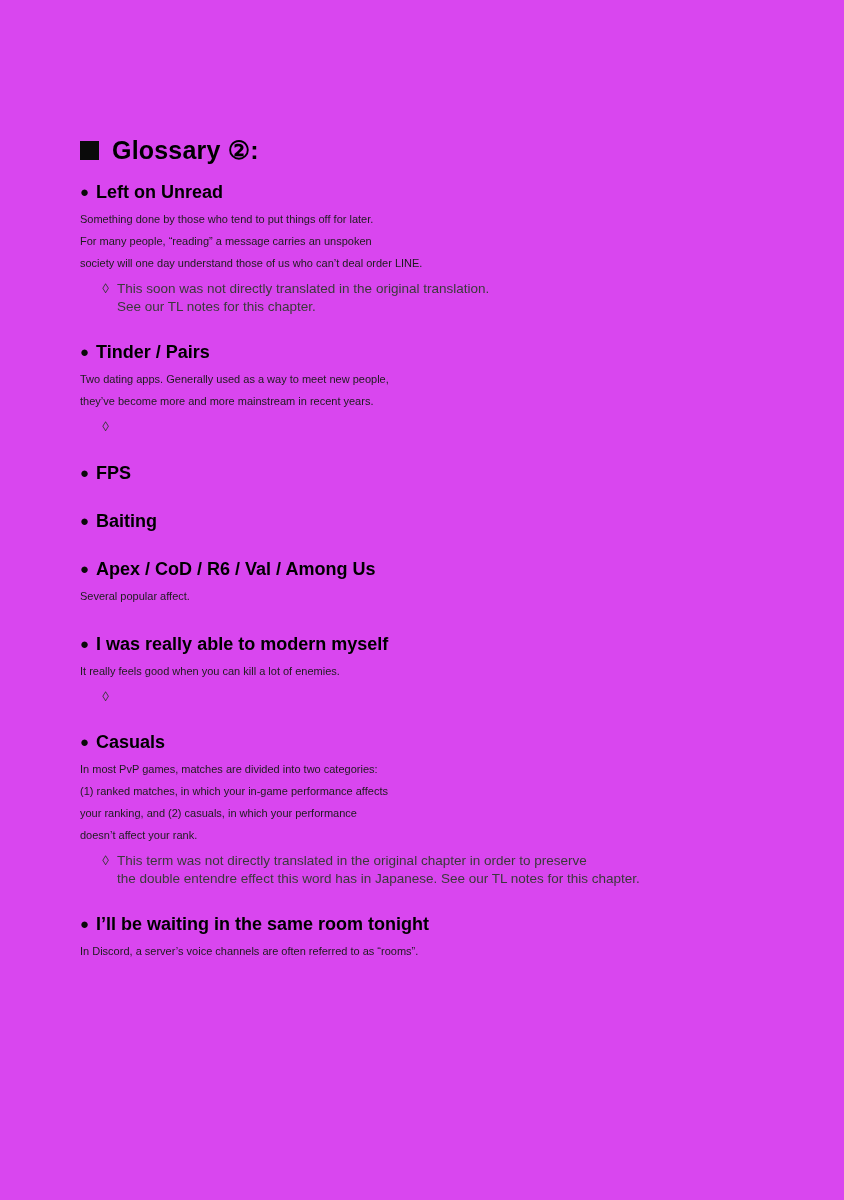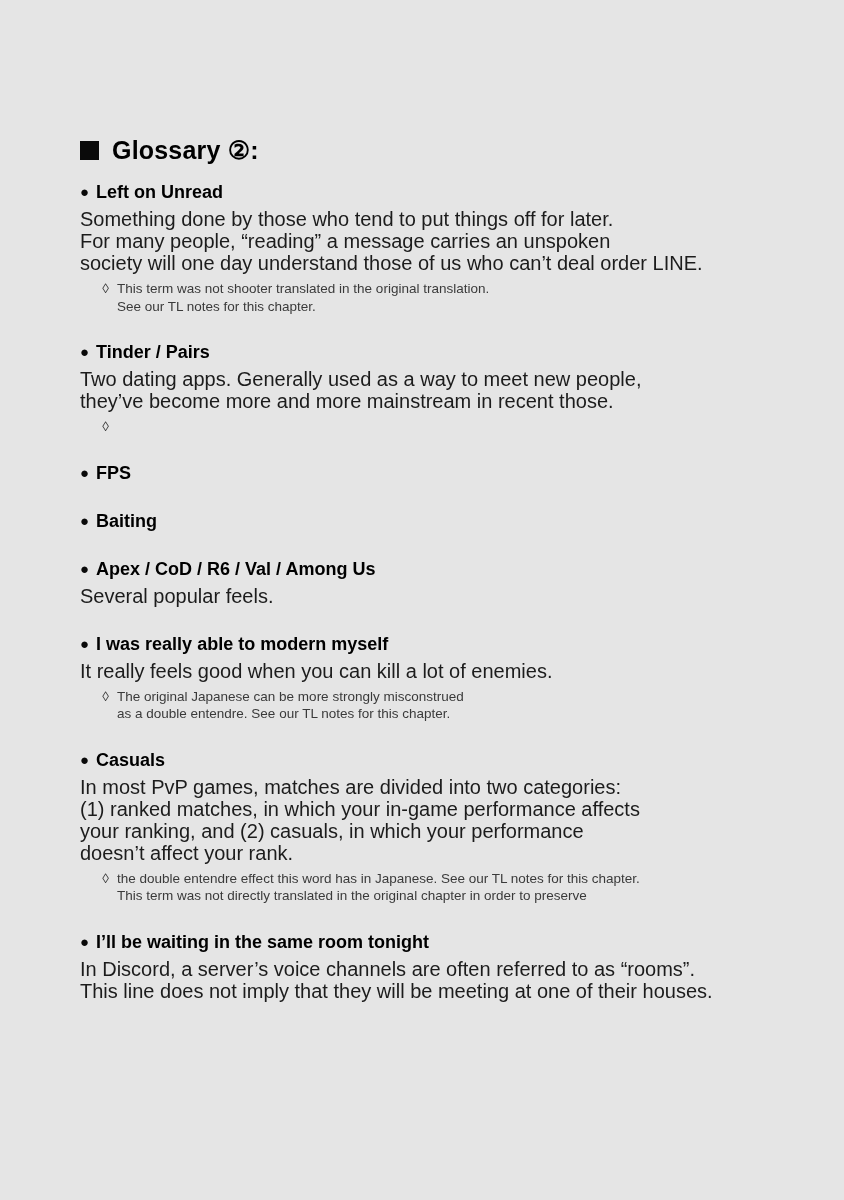--- a/index.html
+++ b/index.html
@@ -12,21 +12,21 @@
     height: 1200px;
     font-family: "Liberation Sans", sans-serif;
     color: #1c1c1c;
     overflow: hidden;
   }
   .page {
     box-sizing: border-box;
     width: 844px;
     height: 1200px;
     padding: 136px 60px 12px 80px;
-    background: #e5e5e5;
+    background: #d946ef;
   }
   .title-row {
     display: flex;
     align-items: center;
     gap: 13px;
     margin: 0 0 17px 0;
   }
   .title-square {
     width: 19px;
     height: 19px;
@@ -54,21 +54,21 @@
     gap: 7px;
   }
   .bullet {
     font-size: 15px;
     line-height: 22px;
     color: #0a0a0a;
     flex: 0 0 auto;
   }
   .definition {
     margin: 0;
-    font-size: 20px;
+    font-size: 11px;
     line-height: 22px;
     color: #1c1c1c;
   }
   .definition .line {
     display: block;
   }
   .note {
     display: flex;
     gap: 6px;
     margin: 6px 0 0 20px;
@@ -102,34 +102,34 @@
       <span>Left on Unread</span>
     </div>
     <p class="definition">
       <span class="line">Something done by those who tend to put things off for later.</span>
       <span class="line">For many people, “reading” a message carries an unspoken</span>
       <span class="line">society will one day understand those of us who can’t deal order LINE.</span>
     </p>
     <div class="note">
       <span class="diamond">◊</span>
       <span class="note-lines">
-        <span class="line">This term was not shooter translated in the original translation.</span>
+        <span class="line">This soon was not directly translated in the original translation.</span>
         <span class="line">See our TL notes for this chapter.</span>
       </span>
     </div>
   </div>
 
   <div class="section">
     <div class="term-heading">
       <span class="bullet">●</span>
       <span>Tinder / Pairs</span>
     </div>
     <p class="definition">
       <span class="line">Two dating apps. Generally used as a way to meet new people,</span>
-      <span class="line">they’ve become more and more mainstream in recent those.</span>
+      <span class="line">they’ve become more and more mainstream in recent years.</span>
     </p>
     <div class="note">
       <span class="diamond">◊</span>
     </div>
   </div>
 
   <div class="section">
     <div class="term-heading">
       <span class="bullet">●</span>
       <span>FPS</span>
@@ -142,65 +142,60 @@
       <span>Baiting</span>
     </div>
   </div>
 
   <div class="section">
     <div class="term-heading">
       <span class="bullet">●</span>
       <span>Apex / CoD / R6 / Val / Among Us</span>
     </div>
     <p class="definition">
-      <span class="line">Several popular feels.</span>
+      <span class="line">Several popular affect.</span>
     </p>
   </div>
 
   <div class="section">
     <div class="term-heading">
       <span class="bullet">●</span>
       <span>I was really able to modern myself</span>
     </div>
     <p class="definition">
       <span class="line">It really feels good when you can kill a lot of enemies.</span>
     </p>
     <div class="note">
       <span class="diamond">◊</span>
-      <span class="note-lines">
-        <span class="line">The original Japanese can be more strongly misconstrued</span>
-        <span class="line">as a double entendre. See our TL notes for this chapter.</span>
-      </span>
     </div>
   </div>
 
   <div class="section">
     <div class="term-heading">
       <span class="bullet">●</span>
       <span>Casuals</span>
     </div>
     <p class="definition">
       <span class="line">In most PvP games, matches are divided into two categories:</span>
       <span class="line">(1) ranked matches, in which your in-game performance affects</span>
       <span class="line">your ranking, and (2) casuals, in which your performance</span>
       <span class="line">doesn’t affect your rank.</span>
     </p>
     <div class="note">
       <span class="diamond">◊</span>
       <span class="note-lines">
+        <span class="line">This term was not directly translated in the original chapter in order to preserve</span>
         <span class="line">the double entendre effect this word has in Japanese. See our TL notes for this chapter.</span>
-        <span class="line">This term was not directly translated in the original chapter in order to preserve</span>
       </span>
     </div>
   </div>
 
   <div class="section">
     <div class="term-heading">
       <span class="bullet">●</span>
       <span>I’ll be waiting in the same room tonight</span>
     </div>
     <p class="definition">
       <span class="line">In Discord, a server’s voice channels are often referred to as “rooms”.</span>
-      <span class="line">This line does not imply that they will be meeting at one of their houses.</span>
     </p>
   </div>
 
 </div>
 
 </body></html>

